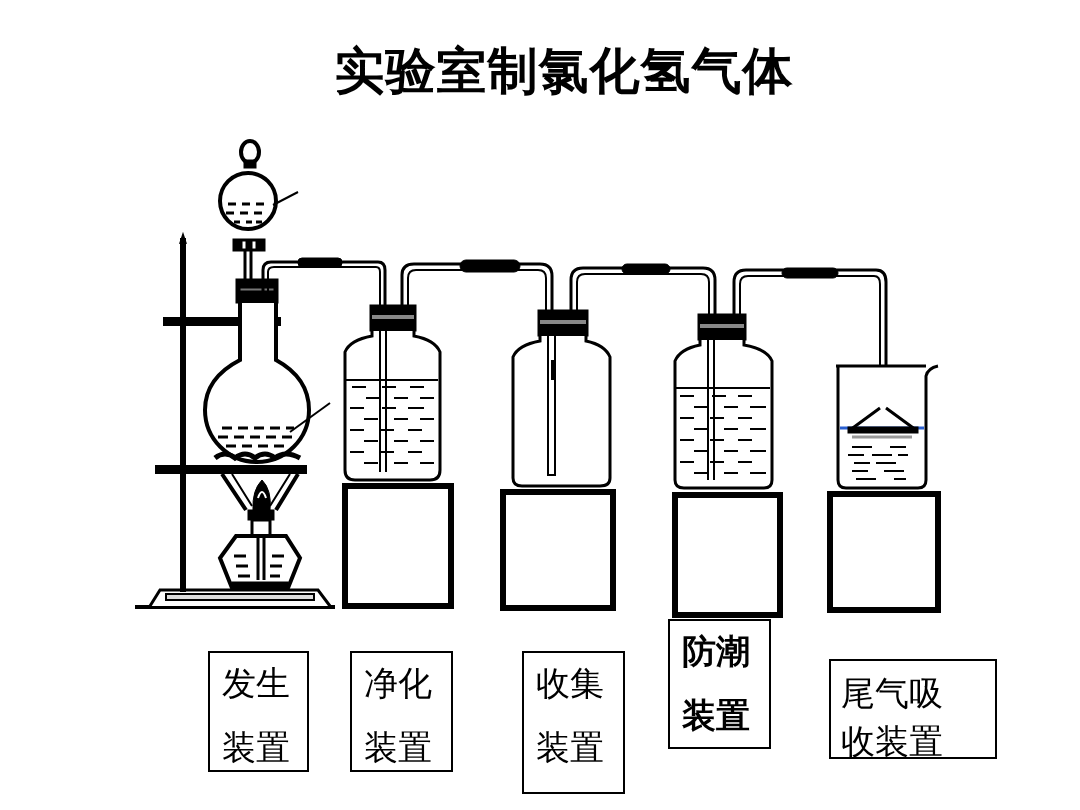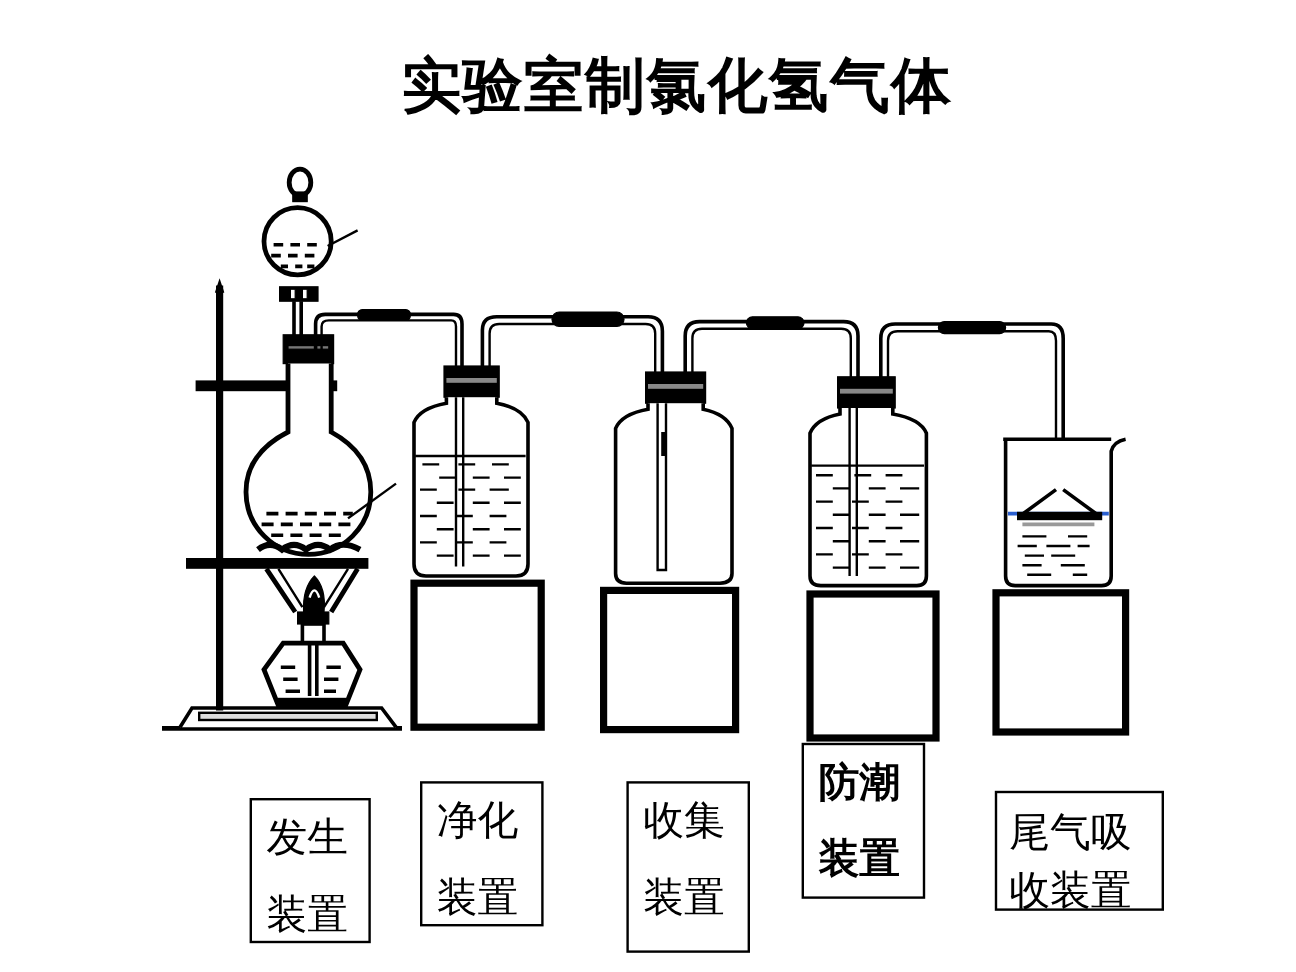--- a/index.html
+++ b/index.html
@@ -191,32 +191,32 @@
 
     <g>
       <path d="M880 408 L850 430 M886 408 L916 430" stroke-width="3"></path>
       <rect x="848" y="427" width="70" height="6" fill="#000"></rect>
       <path d="M852 437 L912 437" stroke="#999" stroke-width="3"></path>
     </g>
   </g>
   <rect x="830" y="494" width="108" height="116" fill="#fff" stroke="#000" stroke-width="6"></rect>
 </svg>
 
-<div class="label-box" id="label-1" style="left:208px; top:651px; width:101px; height:121px;margin-top:14px;">
+<div class="label-box" id="label-1" style="left:208px; top:651px; width:101px; height:121px;">
   <span class="l1">发生</span>
   <span class="l2">装置</span>
 </div>
 <div class="label-box" id="label-2" style="left:350px; top:651px; width:103px; height:121px;">
   <span class="l1">净化</span>
   <span class="l2">装置</span>
 </div>
 <div class="label-box" id="label-3" style="left:522px; top:651px; width:103px; height:143px;">
   <span class="l1">收集</span>
   <span class="l2">装置</span>
 </div>
 <div class="label-box" id="label-4" style="left:668px; top:619px; width:103px; height:130px;font-weight:bold;">
   <span class="l1">防潮</span>
   <span class="l2">装置</span>
 </div>
-<div class="label-box" id="label-5" style="left:829px; top:659px; width:141px; height:100px;">
+<div class="label-box" id="label-5" style="left:829px; top:659px; width:168px; height:100px;">
   <span class="l1">尾气吸</span>
   <span class="l2">收装置</span>
 </div>
 
 </body></html>

